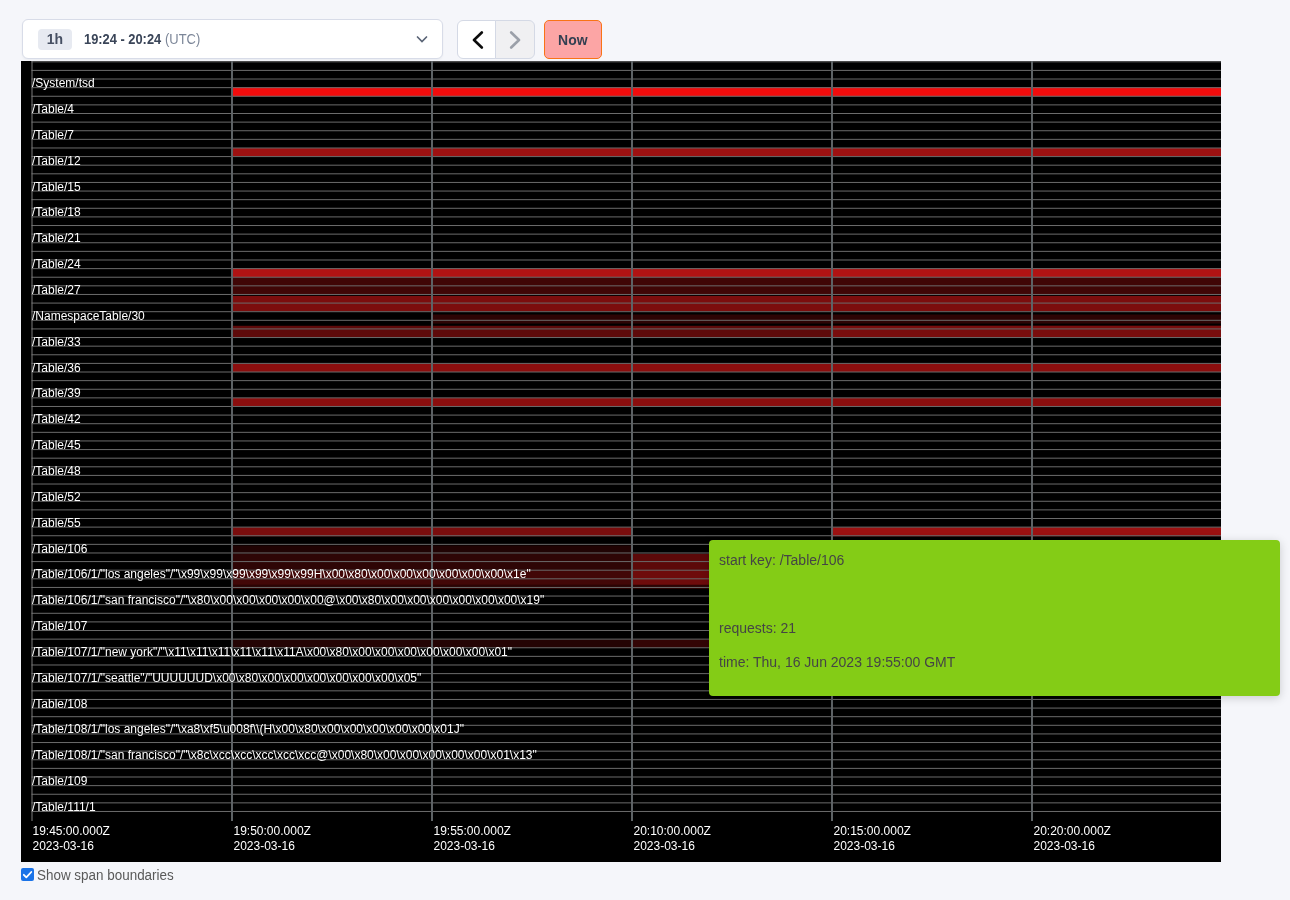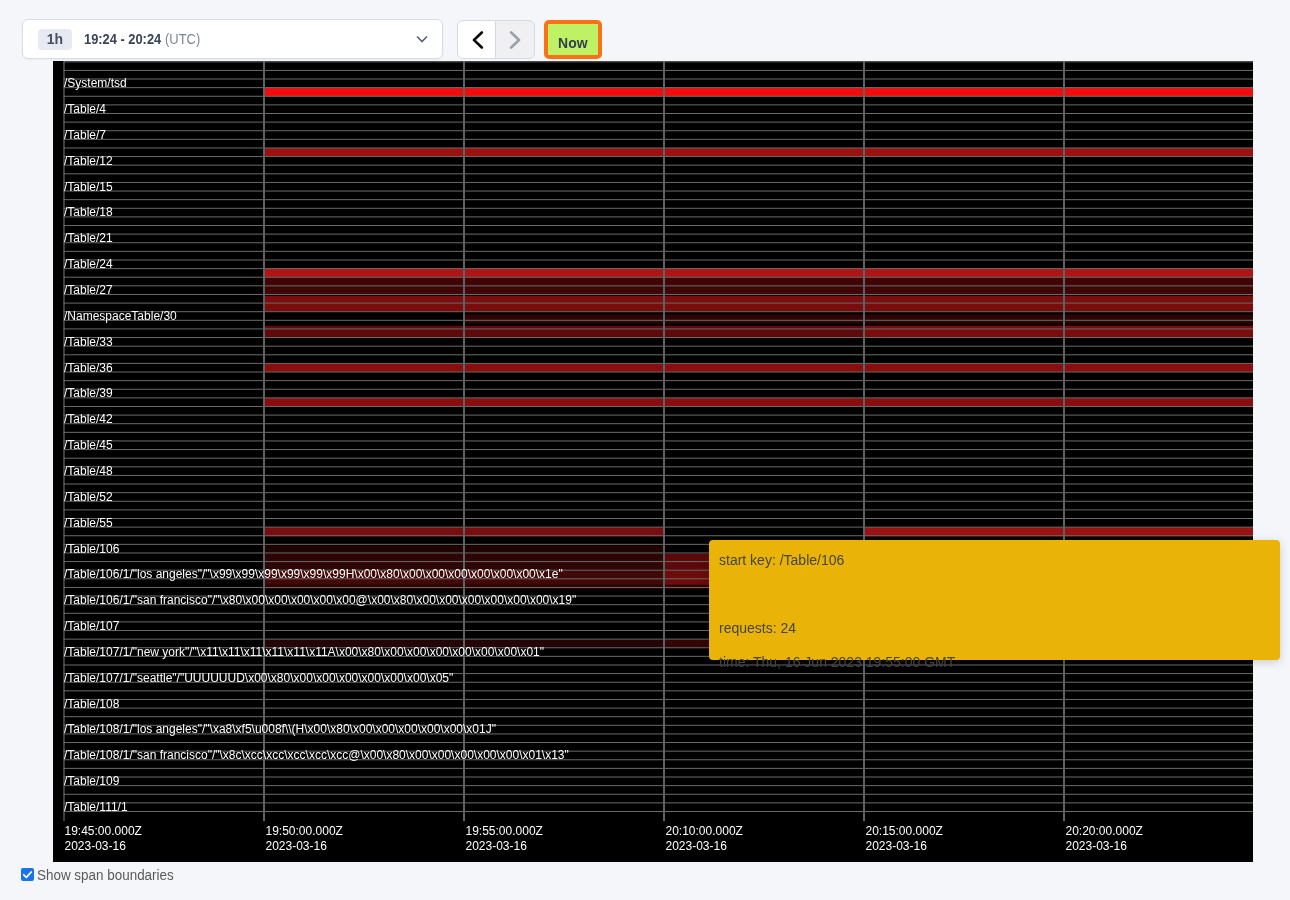--- a/index.html
+++ b/index.html
@@ -12,26 +12,26 @@
 .ctx { position:absolute; top:0; height:38px; line-height:38px; font-size:15px; font-weight:bold;
   color:#3a4558; transform-origin:0 50%; white-space:pre; }
 #tt1 { left:60.5px; transform:scaleX(0.857); }
 #tt2 { left:141.8px; transform:scaleX(0.863); font-weight:normal; color:#7c8698; }
 #chev { right:13px; top:14px; }
 #btng { left:457px; top:20px; width:77px; height:38.5px; }
 .bt { position:absolute; top:0; width:39.3px; height:38.5px; border:1px solid #d4d9e5; background:#fff; }
 #bprev { left:0; border-radius:6px 0 0 6px; }
 #bnext { left:38.3px; border-radius:0 6px 6px 0; background:#f0f0f2; }
 .bt svg { position:absolute; left:13px; top:10px; }
-#nowb { left:543.5px; top:20px; width:58.5px; height:39px; background:#bef264; border:4px solid #f97316;
+#nowb { left:543.5px; top:20px; width:58.5px; height:39px; background:#fca5a5; border:1px solid #f97316;
   border-radius:5px; text-align:center; }
 #nowb span { display:inline-block; font-size:15px; font-weight:bold; color:#333f51; line-height:37px;
   transform:scaleX(0.93); }
-#canvas { left:21px; top:61px; width:1200px; height:801px; background:#a3a3a3;margin-left:32px; }
-#tip { left:709px; top:540px; width:571px; height:120px; background:#eab308; border-radius:4px;
+#canvas { left:21px; top:61px; width:1200px; height:801px; background:#a3a3a3; }
+#tip { left:709px; top:540px; width:571px; height:156px; background:#84cc16; border-radius:4px;
   box-shadow:0 2px 10px rgba(0,0,0,.18); color:#454545; font-size:14px; }
 #tip div { position:absolute; left:10px; height:20px; line-height:20px; white-space:pre; }
 #cbrow { left:21px; top:867px; height:16px; font-size:14px; color:#595959; white-space:nowrap; }
 #cb { left:0; top:1px; width:13px; height:13px; background:#1a73e8; border-radius:2px; }
 #cbl { left:16px; top:0; line-height:16px; transform:scaleX(0.96); transform-origin:0 50%; }
 </style>
 </head>
 <body>
 <div class="abs" id="selbox">
   <div class="abs" id="badge">1h</div>
@@ -116,21 +116,21 @@
 <text x="412.5" y="789" font-size="12" fill="#fff">2023-03-16</text>
 <text x="612.5" y="774" font-size="12" fill="#fff">20:10:00.000Z</text>
 <text x="612.5" y="789" font-size="12" fill="#fff">2023-03-16</text>
 <text x="812.5" y="774" font-size="12" fill="#fff">20:15:00.000Z</text>
 <text x="812.5" y="789" font-size="12" fill="#fff">2023-03-16</text>
 <text x="1012.5" y="774" font-size="12" fill="#fff">20:20:00.000Z</text>
 <text x="1012.5" y="789" font-size="12" fill="#fff">2023-03-16</text>
 </svg></div>
 <div class="abs" id="tip">
   <div style="top:10px">start key: /Table/106</div>
-  <div style="top:78px">requests: 24</div>
+  <div style="top:78px">requests: 21</div>
   <div style="top:112px">time: Thu, 16 Jun 2023 19:55:00 GMT</div>
 </div>
 <div class="abs" id="cbrow">
   <div class="abs" id="cb"><svg width="13" height="13" viewBox="0 0 13 13">
         <path d="M2.8 6.8l2.5 2.5L10.3 4" stroke="#fff" stroke-width="1.8" fill="none" stroke-linecap="round" stroke-linejoin="round"></path>
       </svg></div>
   <div class="abs" id="cbl">Show span boundaries</div>
 </div>
 
 </body></html>

